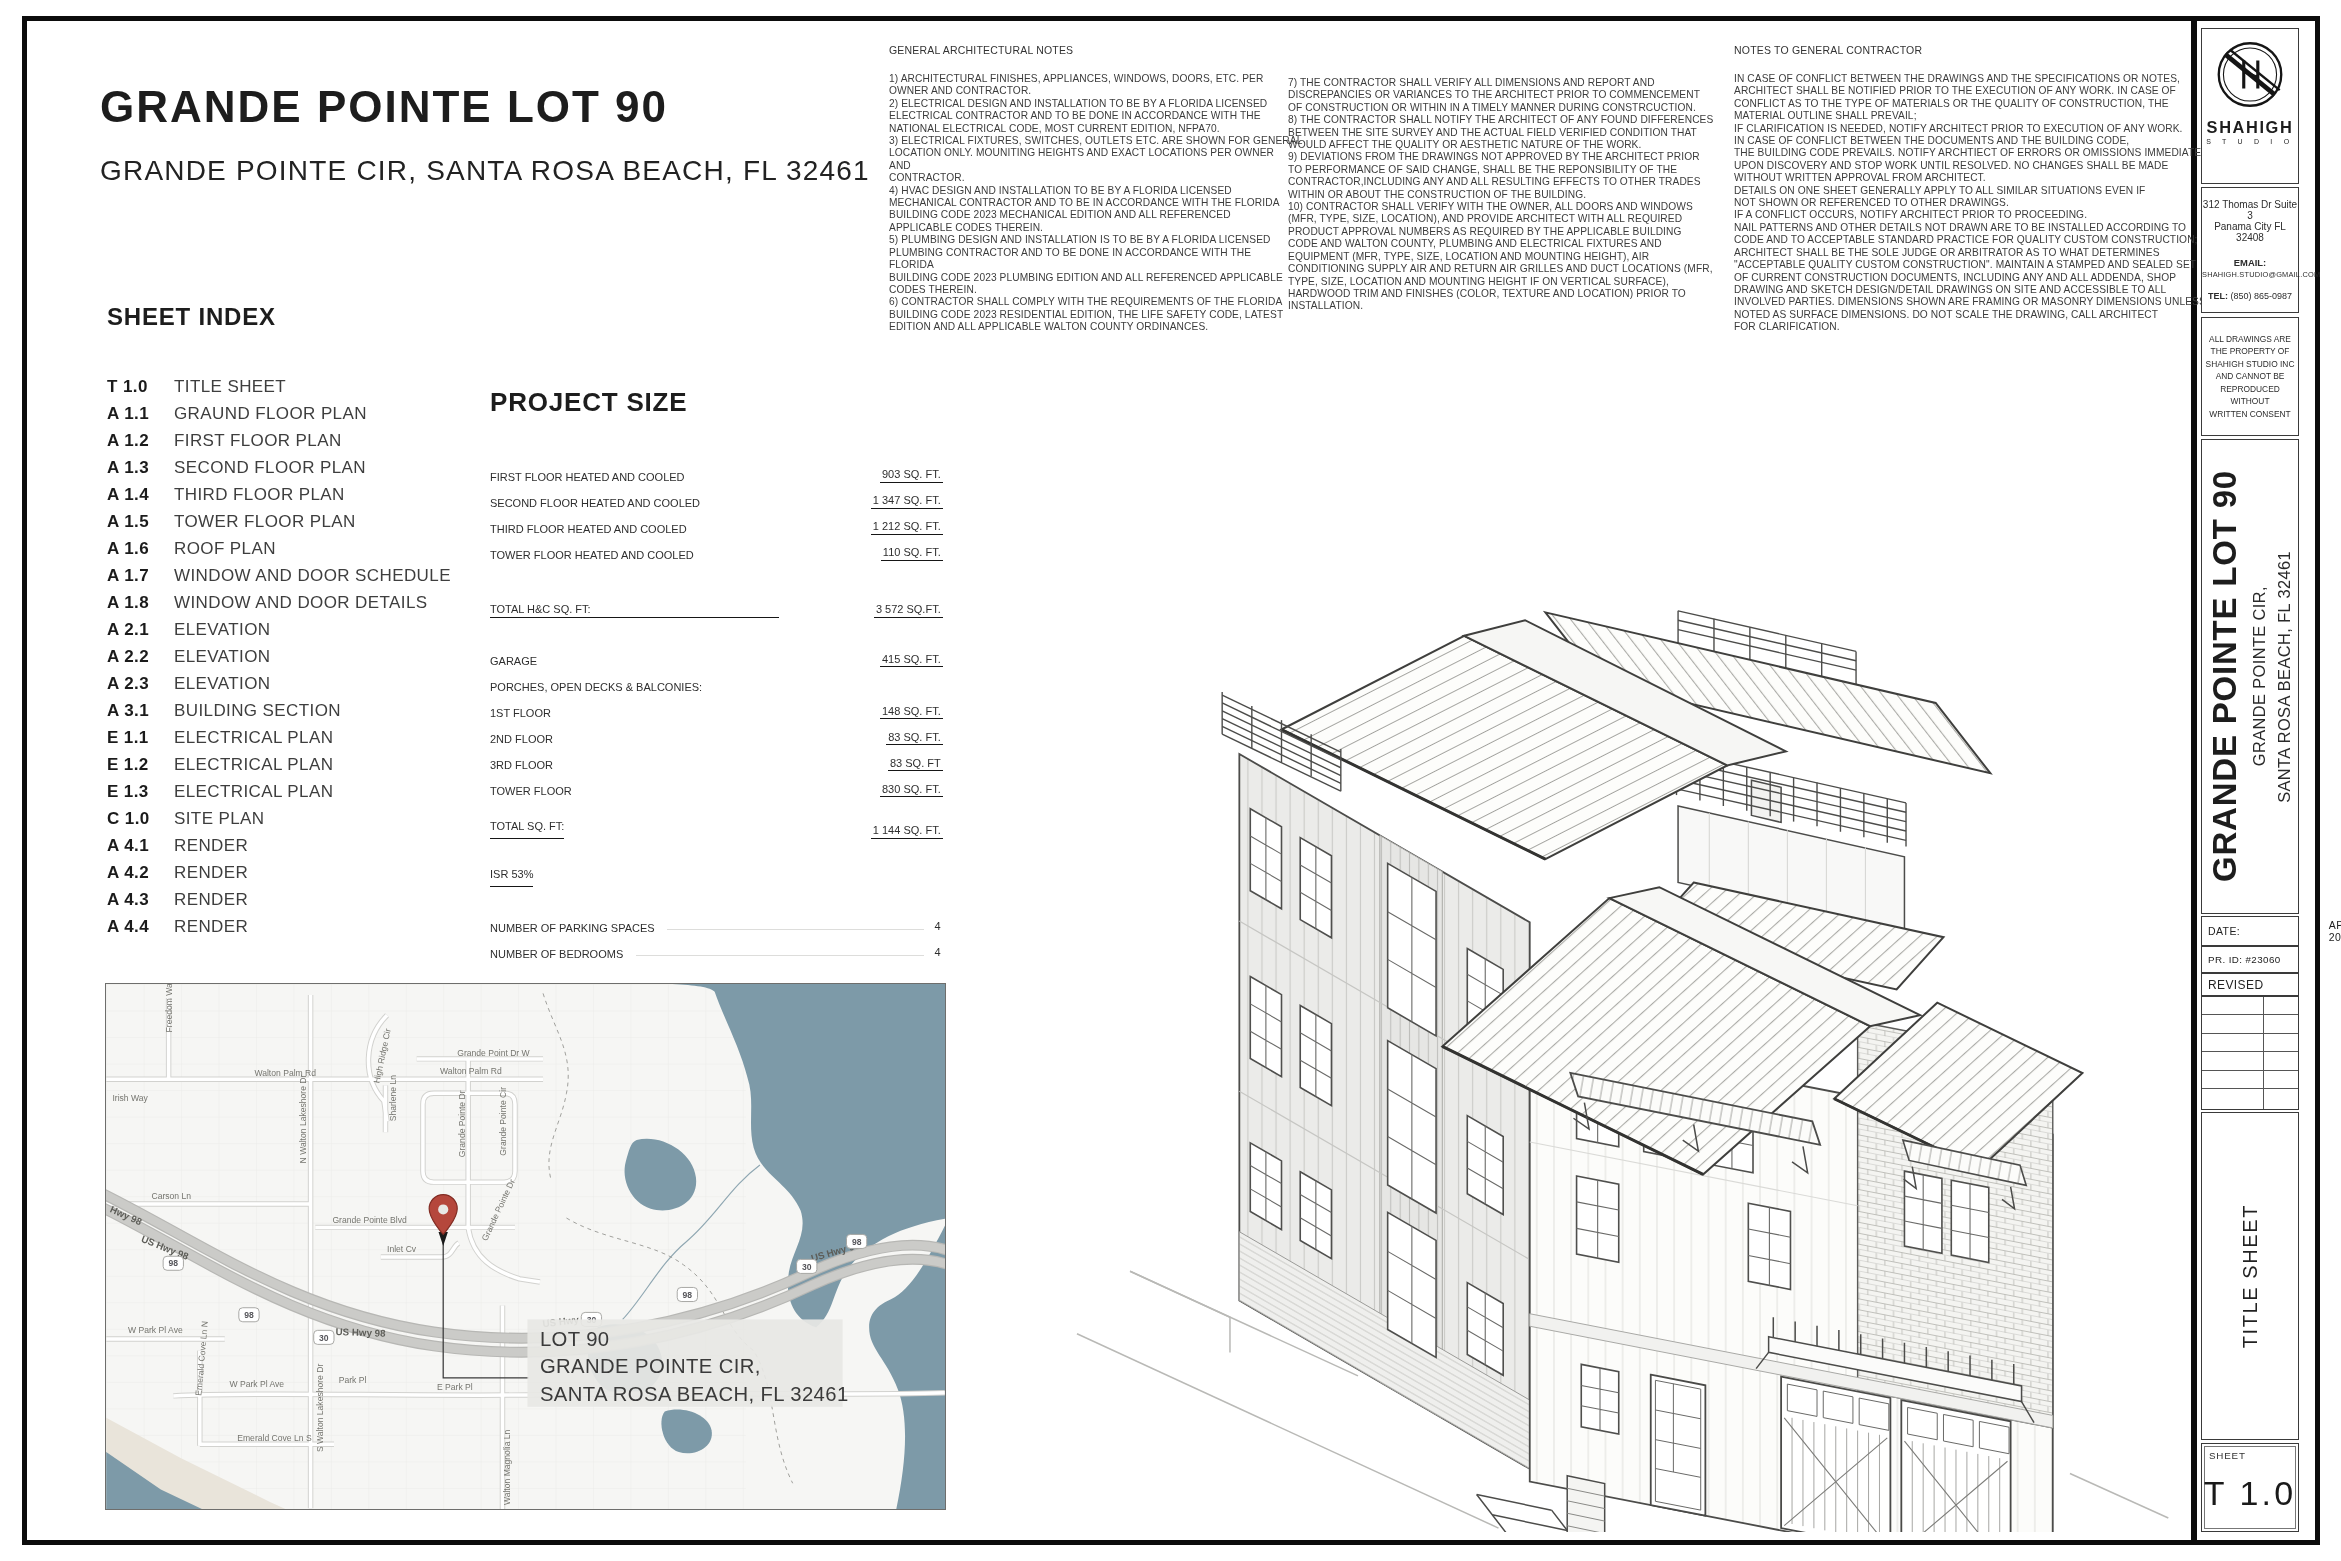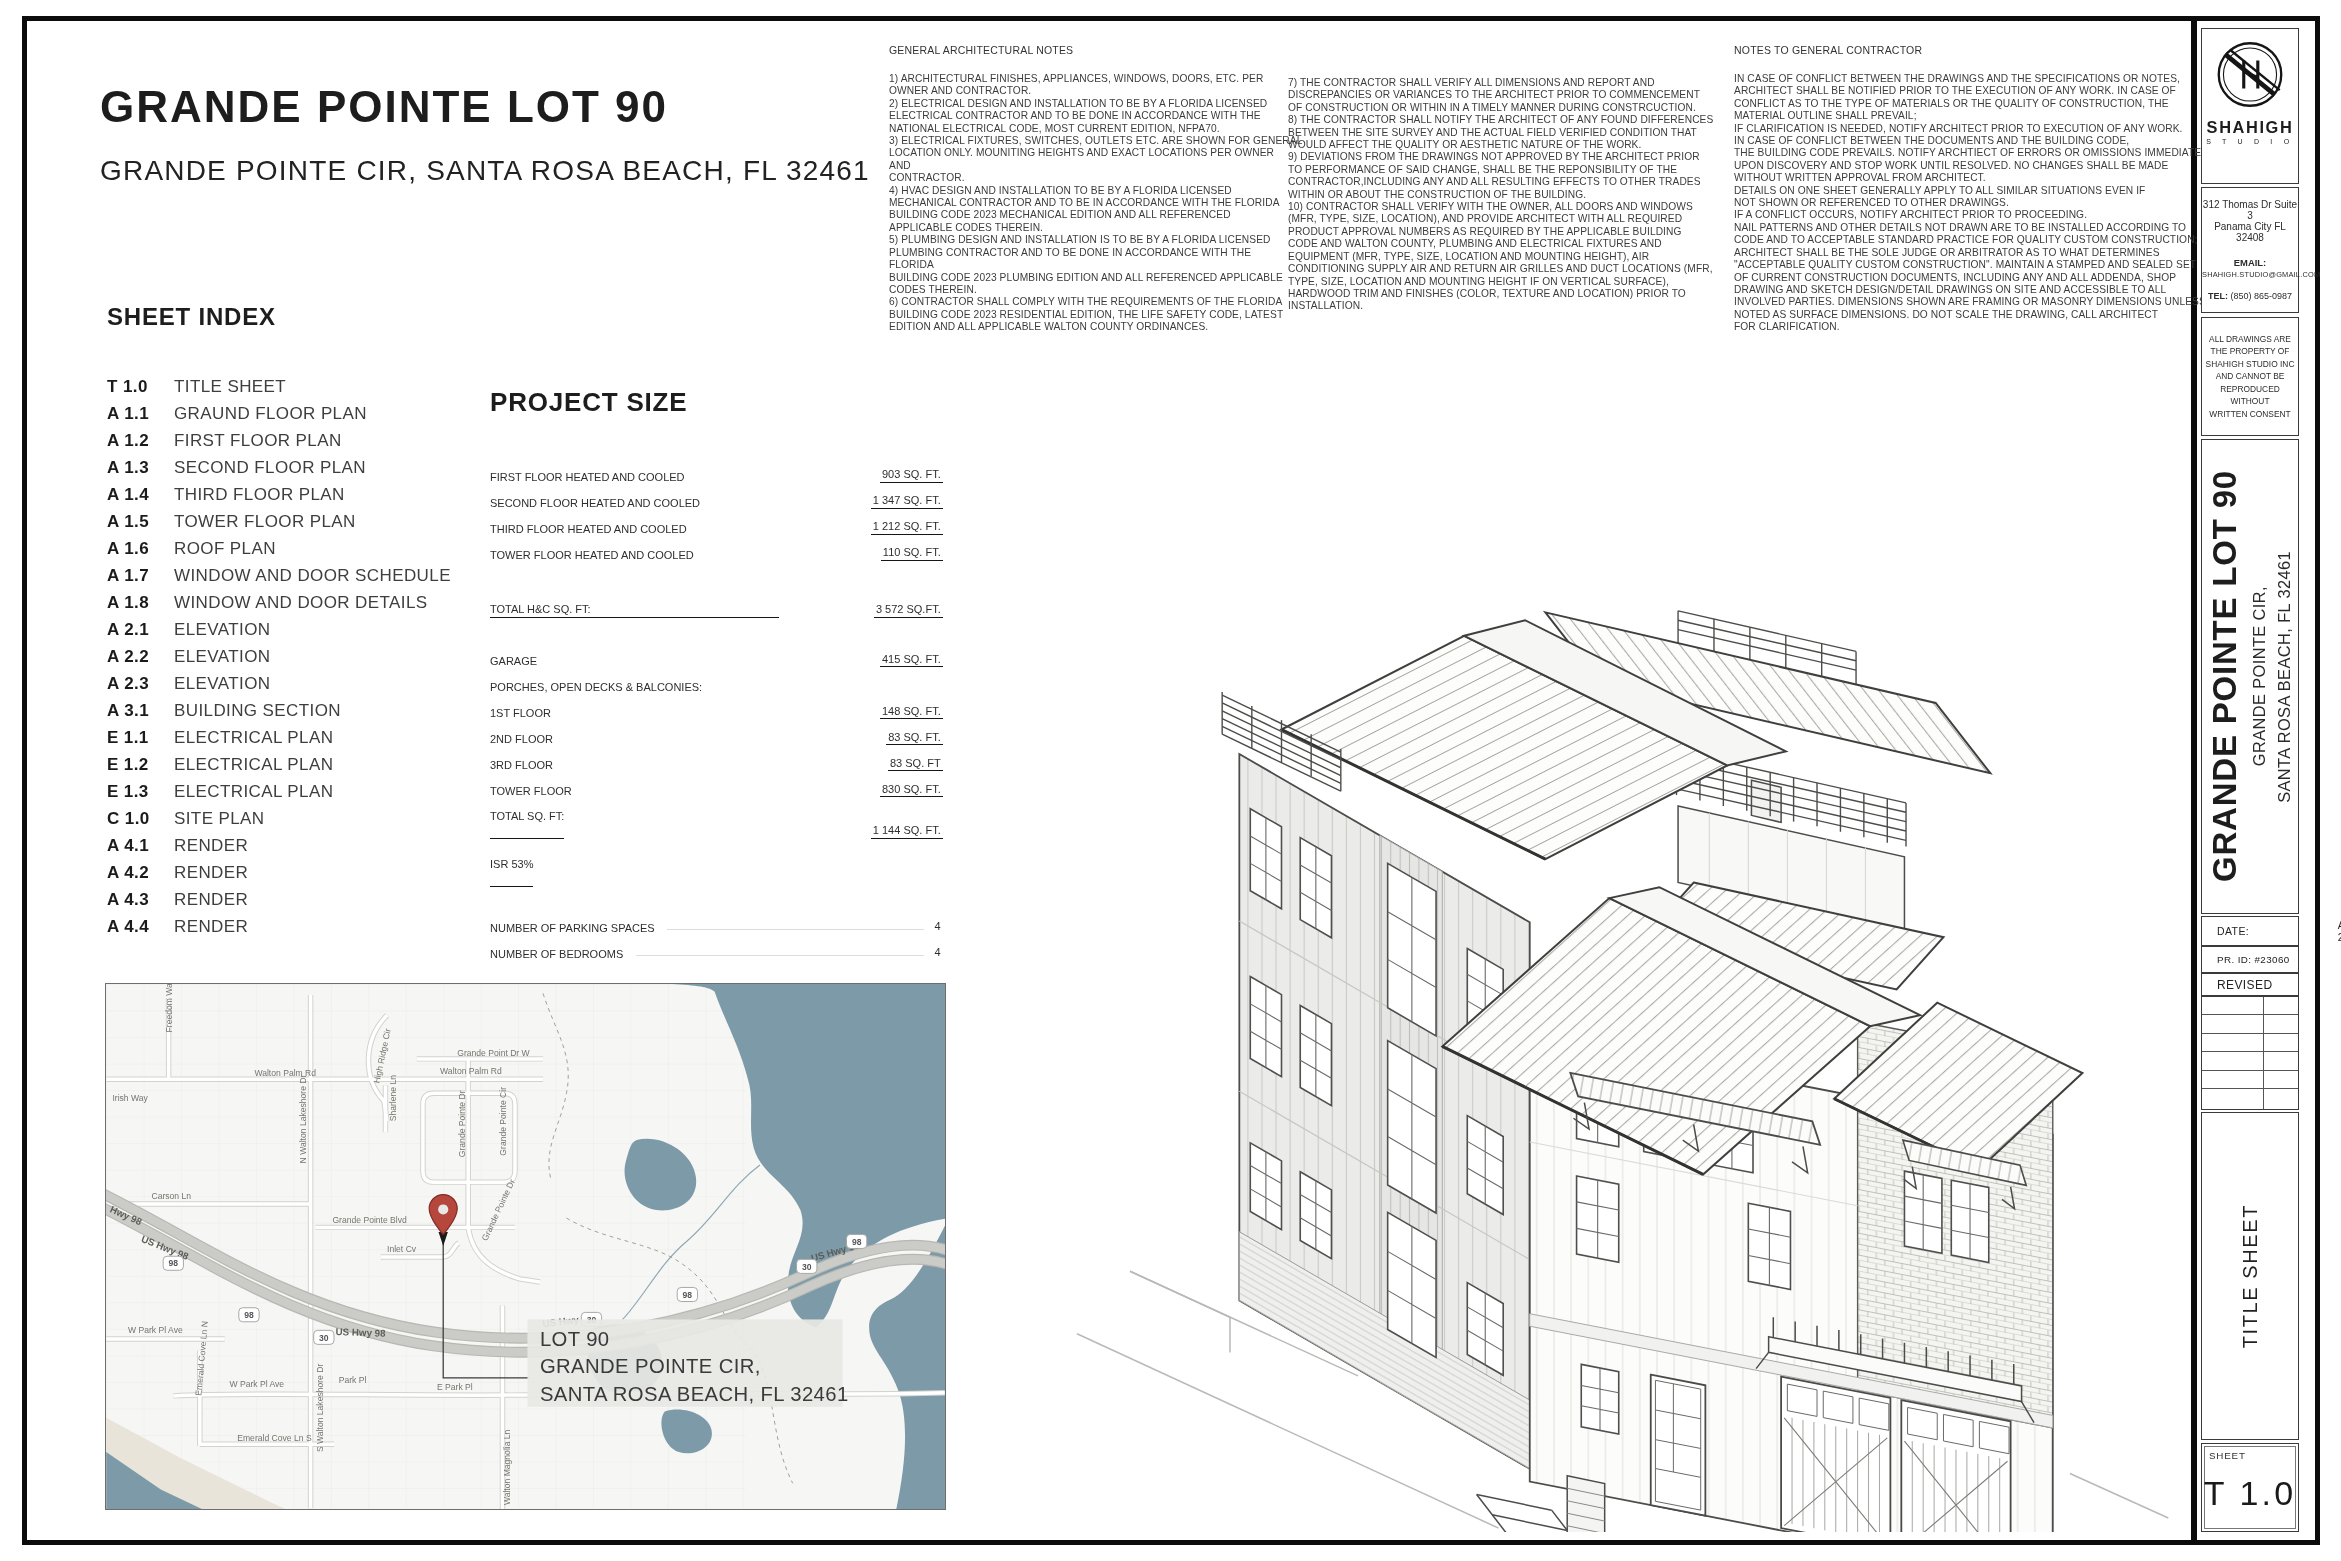--- a/index.html
+++ b/index.html
@@ -19,21 +19,21 @@
   .si-code{width:67px;font-weight:700;color:#1b1b1b;letter-spacing:0.4px;}
   .si-label{color:#3e3e3e;letter-spacing:0.4px;}
 
   
   .ps-head{position:absolute;left:490px;top:387px;font-size:26px;font-weight:800;letter-spacing:0.8px;}
   .ps{position:absolute;left:490px;top:457px;width:453px;font-size:11px;color:#2e2e2e;}
   .ps-row{height:26px;display:flex;justify-content:space-between;align-items:flex-end;}
   .ps-row .val{border-bottom:1.6px solid #161616;padding:0 2.3px 1.6px;white-space:nowrap;}
   .ps-row .val.noul{border-bottom:none;}
   .ps-row .lab.lul{border-bottom:1.6px solid #161616;width:289px;padding-bottom:2.3px;}
-  .ps-row .lab.sul{border-bottom:1.6px solid #161616;padding-bottom:16px;}
+  .ps-row .lab.sul{border-bottom:1.6px solid #161616;padding-bottom:6px;}
   .ps-row .rule{flex:1;border-bottom:0.8px solid #dddddb;margin:0 7.8px 3.9px 12.5px;}
   .gA{margin-top:31px}.gB{margin-top:23.4px}.gC{margin-top:15.6px}.gD{margin-top:22px}.gE{margin-top:21px}
 
   
   .nh{position:absolute;font-size:10.5px;letter-spacing:0.2px;color:#333;white-space:pre;}
   .nb{position:absolute;font-size:10.2px;line-height:12.4px;letter-spacing:0.1px;color:#3c3c3c;white-space:pre;}
 
   
   .sb{position:absolute;left:2201px;width:98px;border:1.6px solid #3a3a3a;background:#fff;box-sizing:border-box;}
   .sb-logo{top:28px;height:156px;text-align:center;}
@@ -43,21 +43,21 @@
   .sb-contact .em{font-weight:700;font-size:9.4px;margin-top:14px;}
   .sb-contact .eml{font-size:7.4px;letter-spacing:0.2px;margin-top:1.6px;}
   .sb-contact .tel{font-size:9px;margin-top:12.5px;}
   .sb-note{top:317px;height:119px;font-size:8.4px;line-height:12.5px;text-align:center;color:#2c2c2c;
            display:flex;align-items:center;justify-content:center;white-space:pre-line;}
   .sb-proj{top:439px;height:475px;display:flex;flex-direction:row;align-items:center;justify-content:center;gap:6.2px;}
   .vtext{writing-mode:vertical-rl;transform:rotate(180deg);white-space:nowrap;}
   .pj-title{font-size:33px;font-weight:800;letter-spacing:0.8px;}
   .pj-addr{font-size:16.4px;color:#2a2a2a;letter-spacing:0.4px;}
   .sb-row{left:2201px;position:absolute;width:98px;border:1.6px solid #3a3a3a;background:#fff;box-sizing:border-box;
-          font-size:10.5px;display:flex;align-items:center;padding-left:15px;letter-spacing:0.4px;color:#222;gap:41px;}
+          font-size:10.5px;display:flex;align-items:center;padding-left:6px;letter-spacing:0.4px;color:#222;gap:41px;}
   .rv-table{position:absolute;left:2201px;top:996px;width:98px;height:114px;border:1.6px solid #3a3a3a;box-sizing:border-box;}
   .rv-row{height:18.4px;border-bottom:1.2px solid #555;box-sizing:border-box;}
   .rv-row:last-child{border-bottom:none;}
   .rv-div{position:absolute;left:61px;top:0;bottom:0;width:1.2px;background:#555;}
   .sb-tsheet{top:1112px;height:328px;display:flex;align-items:center;justify-content:center;}
   .ts{font-size:20px;letter-spacing:1.6px;color:#222;}
   .sb-sheet{top:1443px;height:89px;}
   .sb-sheet .inner{position:absolute;inset:2.3px;border:0.8px solid #777;}
   .sheet-lab{position:absolute;left:7px;top:5.5px;font-size:9.8px;letter-spacing:0.8px;color:#333;}
   .sheet-num{position:absolute;left:0;right:0;top:30px;text-align:center;font-size:34px;letter-spacing:3.1px;color:#1a1a1a;}

